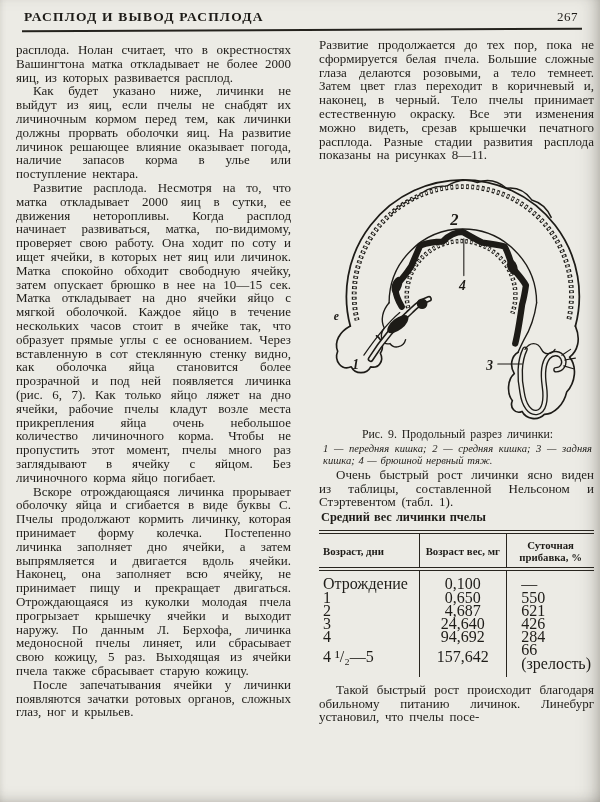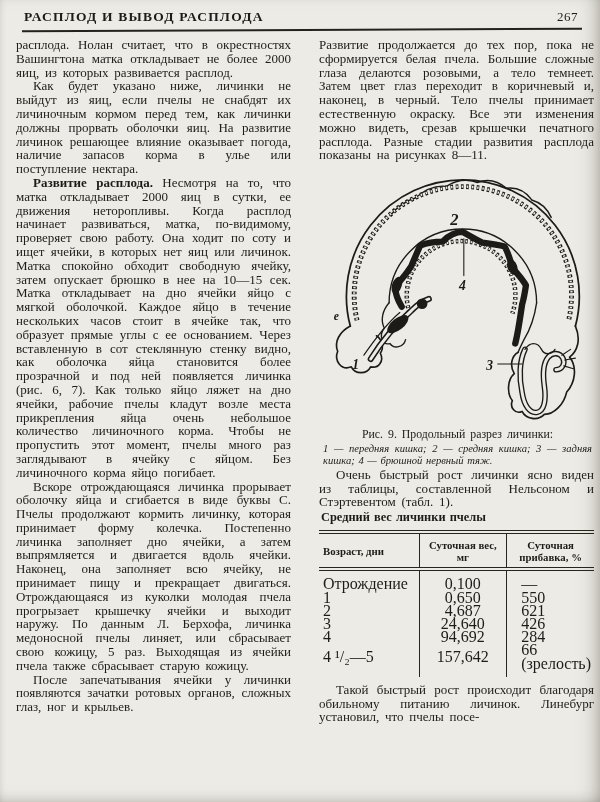--- a/index.html
+++ b/index.html
@@ -19,25 +19,25 @@
     padding:9px 20px 3px 24px;
   }
   .hdr .title{font-weight:bold;font-size:13.5px;letter-spacing:1.2px;}
   .hdr .pageno{font-size:13px;letter-spacing:.5px;padding-right:2px;}
   .hdr-rule{
     margin:1px 18px 7px 22px;height:0;
     border-bottom:2.6px solid #24221d;
     transform:rotate(-.25deg);
   }
   
-  .cols{display:flex;gap:28px;padding:0 6px 0 16px;}
+  .cols{display:flex;gap:28px;padding:0 6px 0 16px;align-items:center;}
   .col{width:281px;font-size:13px;line-height:13.8px;text-align:justify;word-spacing:2.5px;}
   .col p{margin:0;text-indent:17px;}
   .col p.noindent{text-indent:0;}
-  .lead{font-weight:bold;}
+  .lead{font-weight:normal;}
   
   figure{margin:3px 0 1px 2px;text-align:center;}
   figure svg{display:block;margin:0 auto;}
   .figcap{font-weight:normal;font-size:11.8px;line-height:13px;text-align:center;word-spacing:2px;margin-top:1px;}
   .figleg{font-size:10.6px;line-height:11.8px;text-align:justify;word-spacing:1px;font-style:italic;margin:2px 2px 0 2px;}
   
   .tbl-label{text-align:right;font-size:11px;letter-spacing:3px;margin:8px 2px 2px 0;word-spacing:2px;}
   .tbl-title{font-weight:bold;font-size:12.4px;margin:2px 0 5px 2px;word-spacing:1px;}
   table.tbl{width:100%;border-collapse:collapse;border-top:4px double #28251f;margin-bottom:6px;}
   .tbl th{
@@ -132,21 +132,21 @@
       </figure>
 
       <p>Очень быстрый рост личинки ясно виден из таблицы, составленной Нельсоном и Стэртевентом (табл. 1).</p>
 
       <div class="tbl-title">Средний вес личинки пчелы</div>
 
       <table class="tbl">
         <thead>
           <tr>
             <th class="c1">Возраст, дни</th>
-            <th class="c2">Суточная вес, мг</th>
+            <th class="c2">Возраст вес, мг</th>
             <th class="c3">Суточная прибавка, %</th>
           </tr>
         </thead>
         <tbody>
           <tr>
             <td class="c1">Отрождение</td>
             <td class="c2">0,100</td>
             <td class="c3">—</td>
           </tr>
           <tr>

